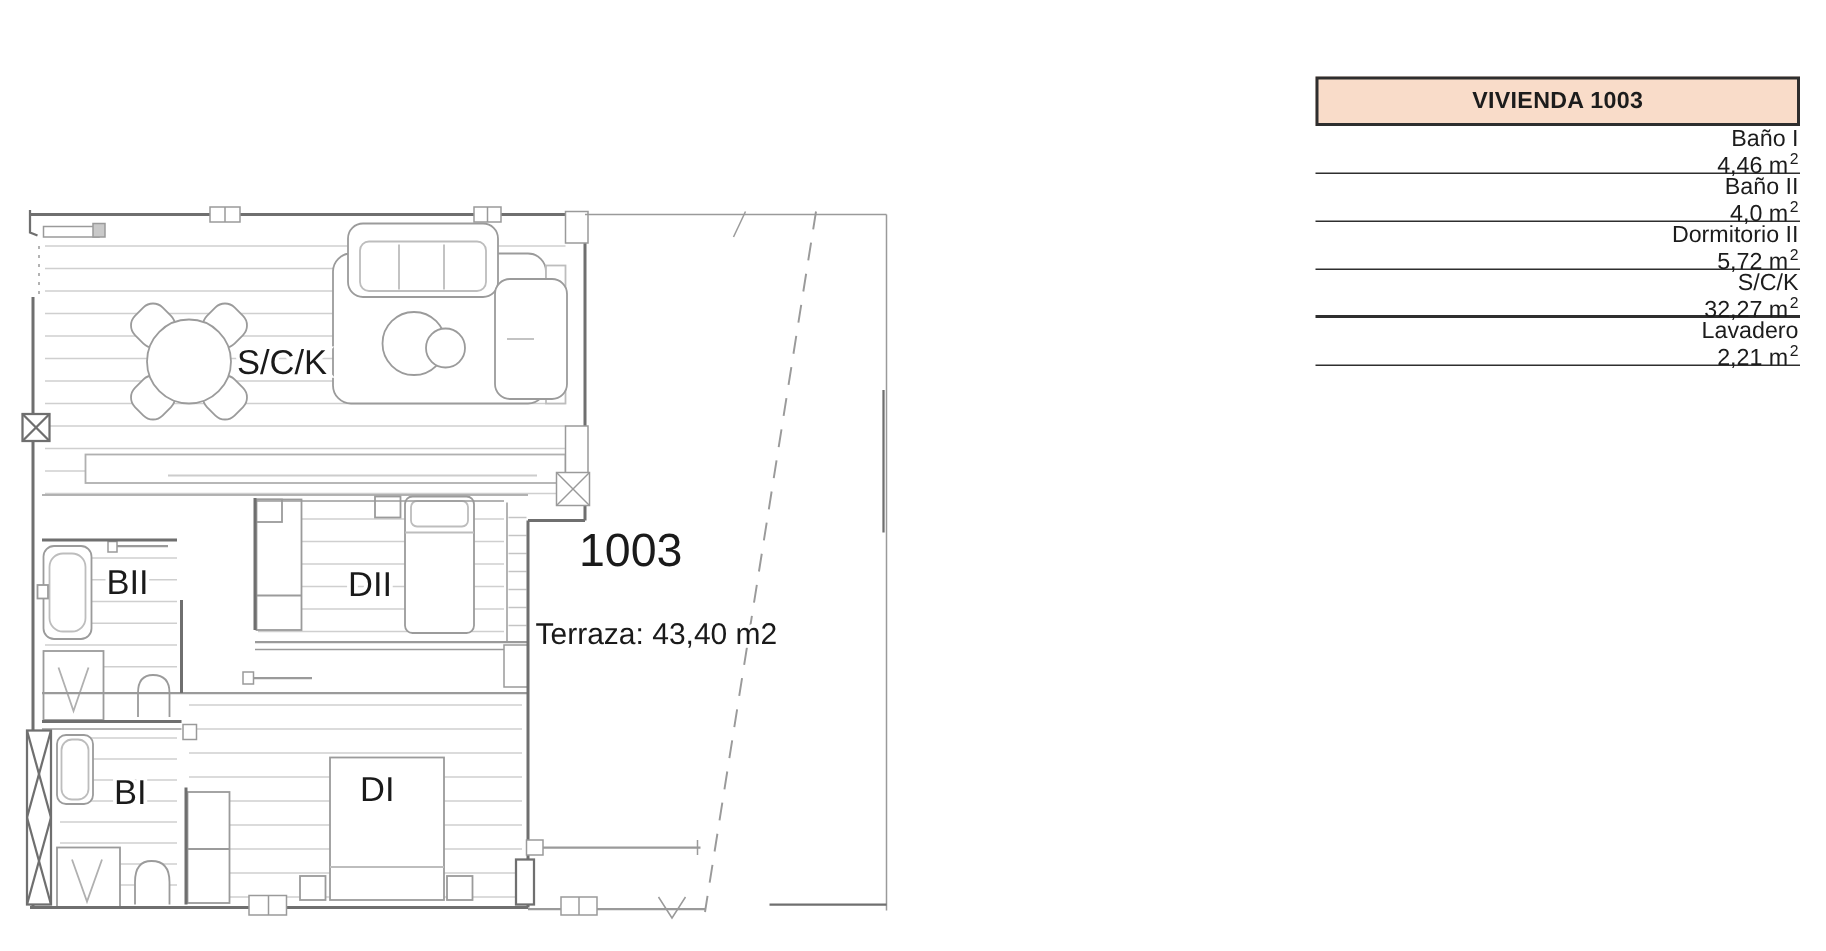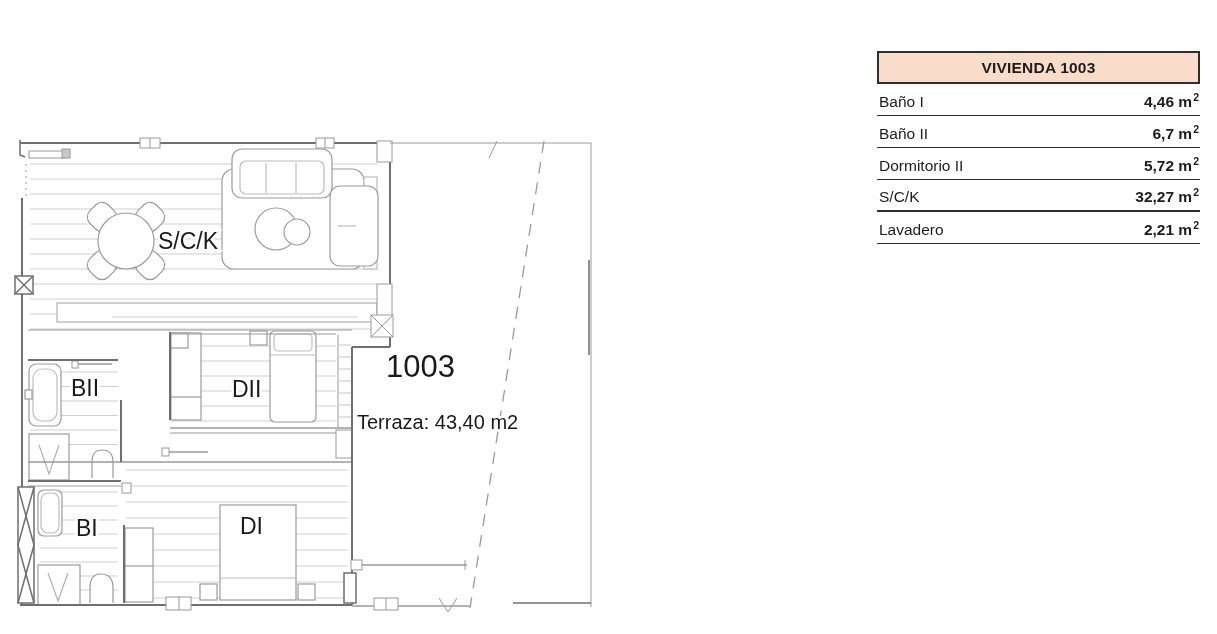--- a/index.html
+++ b/index.html
@@ -6,24 +6,24 @@
   .stage{position:relative;width:1217px;height:634px;background:#fff;overflow:hidden;
          font-family:"Liberation Sans",sans-serif;}
   .stage svg{position:absolute;left:0;top:0;}
 
   
   .areas-table{position:absolute;left:877px;top:51px;width:323px;color:#1c1c1c;
                font-size:15.5px;}
   .t-header{border:2px solid #2e2e2e;height:33px;line-height:29px;text-align:center;
             box-sizing:border-box;letter-spacing:.2px;}
   .t-row{display:flex;justify-content:space-between;align-items:flex-end;height:32px;
-         box-sizing:border-box;border-bottom:1.5px solid #2e2e2e;padding:0 1px 4px 2px;}
+         box-sizing:border-box;border-bottom:1.5px solid #2e2e2e;padding:0 1px 4px 2px;flex-direction:column;}
   .t-body .t-row:nth-child(4){border-bottom-width:2.5px;align-items:flex-end;}
   .t-label{white-space:nowrap;}
-  .t-val{white-space:nowrap;font-weight:bold;}
+  .t-val{white-space:nowrap;}
   .t-sup{font-size:10.5px;position:relative;top:-6px;margin-left:1px;}
   .t-spacer{height:22px;}
 
   
   .plan-label{paint-order:stroke;stroke:#ffffff;stroke-width:5px;fill:#1a1a1a;}
 </style>
 </head>
 <body>
 
 <div class="stage">
@@ -249,21 +249,21 @@
 
   <div class="areas-table">
     <div class="t-header" style="background: rgb(249, 220, 201); font-weight: bold;">VIVIENDA 1003</div>
     <div class="t-body">
         <div class="t-row">
       <span class="t-label">Baño I</span>
       <span class="t-val"><span class="t-num">4,46</span><span class="t-unit">&nbsp;m</span><span class="t-sup">2</span></span>
     </div>
         <div class="t-row">
       <span class="t-label">Baño II</span>
-      <span class="t-val"><span class="t-num">6,7</span><span class="t-unit">&nbsp;m</span><span class="t-sup">2</span></span>
+      <span class="t-val"><span class="t-num">4,0</span><span class="t-unit">&nbsp;m</span><span class="t-sup">2</span></span>
     </div>
         <div class="t-row">
       <span class="t-label">Dormitorio II</span>
       <span class="t-val"><span class="t-num">5,72</span><span class="t-unit">&nbsp;m</span><span class="t-sup">2</span></span>
     </div>
         <div class="t-row">
       <span class="t-label">S/C/K</span>
       <span class="t-val"><span class="t-num">32,27</span><span class="t-unit">&nbsp;m</span><span class="t-sup">2</span></span>
     </div>
         <div class="t-row">

